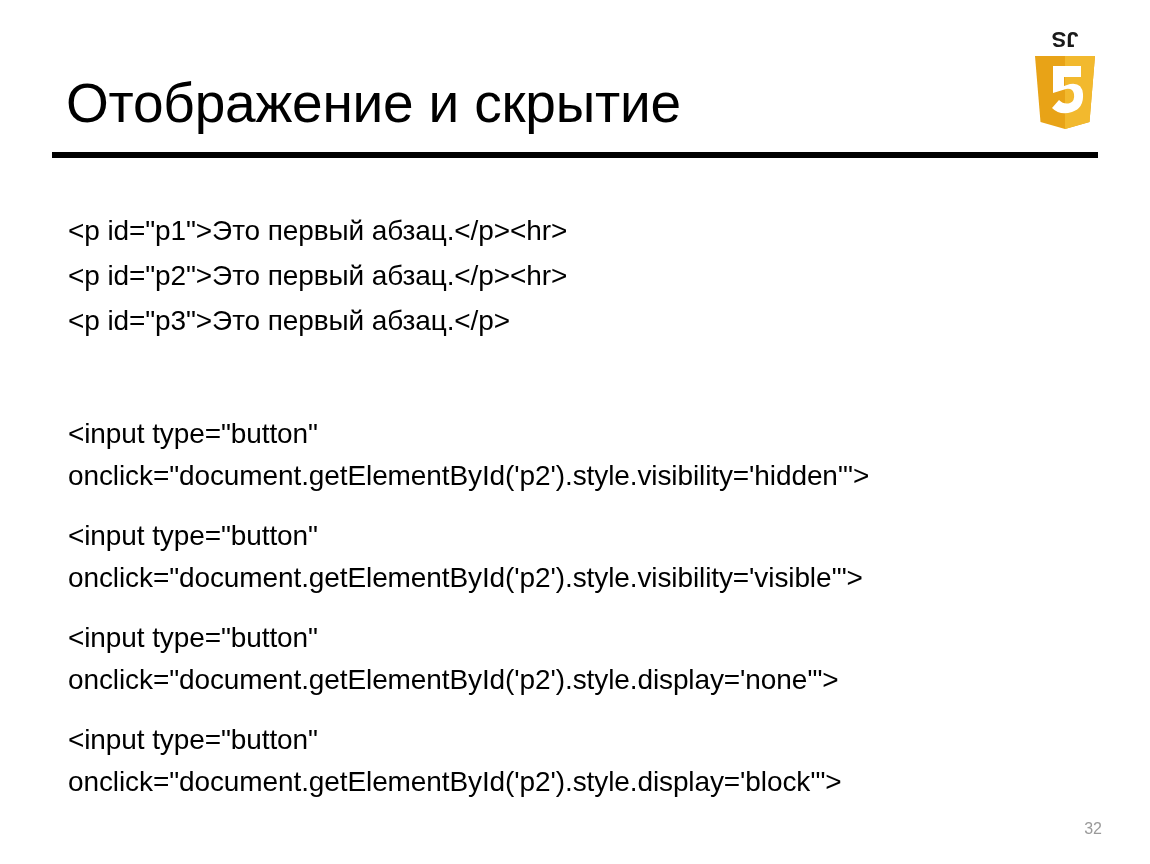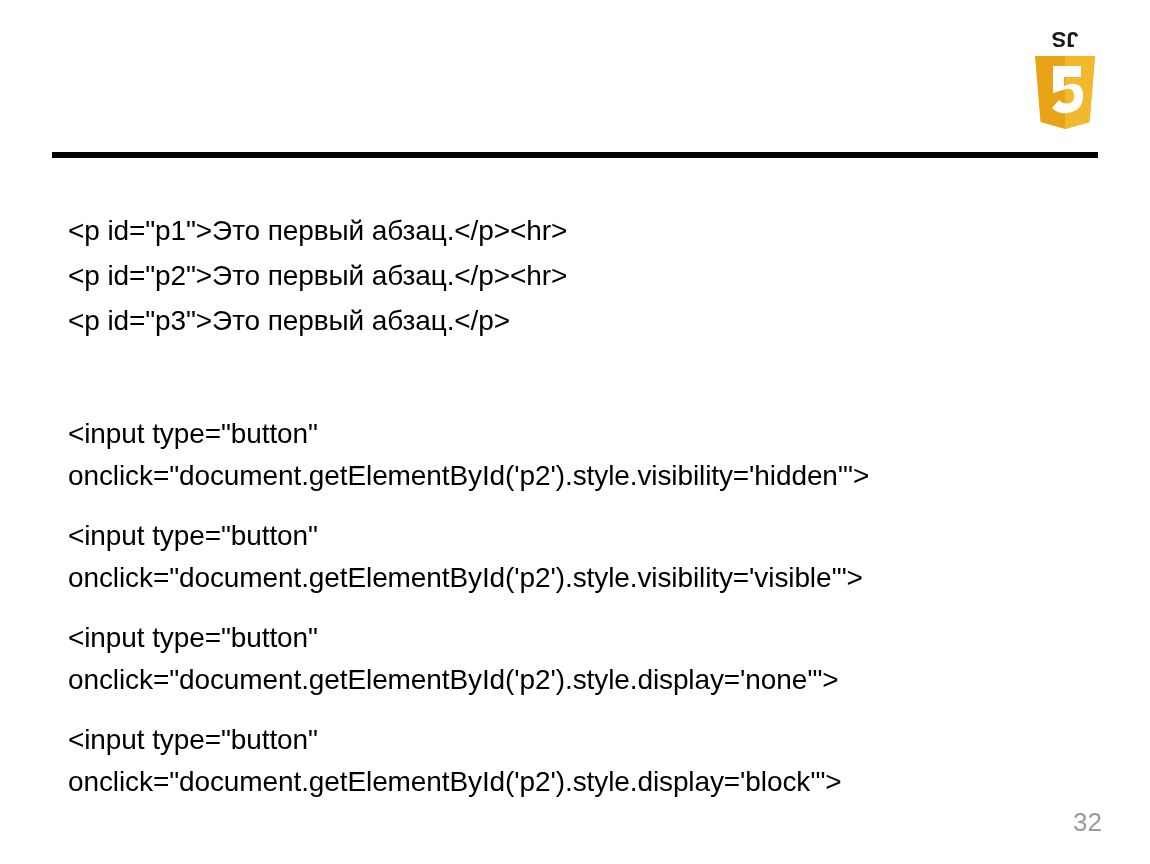--- a/index.html
+++ b/index.html
@@ -99,30 +99,33 @@
   }
   .input-block .code-line {
     line-height: 42px;
   }
 
   
   .slide-number {
     position: absolute;
     right: 48px;
     bottom: 26px;
-    font-size: 26px;
+    font-size: 16px;
     color: #9a9a9a;
     font-weight: 400;
   }
 </style>
 </head>
 <body>
 
 <div class="slide">
 
+  <div class="title-block">
+    <div class="slide-title">Отображение и скрытие</div>
+  </div>
 
   <div class="title-rule"></div>
 
   <div class="logo">
     <svg viewBox="0 0 72 108" xmlns="http://www.w3.org/2000/svg">
 
       <g transform="rotate(180 36 17)">
         <text x="36" y="24" text-anchor="middle" font-family="Liberation Sans, DejaVu Sans, sans-serif" font-size="22" font-weight="bold" fill="#1A1A1A">JS</text>
       </g>
 

